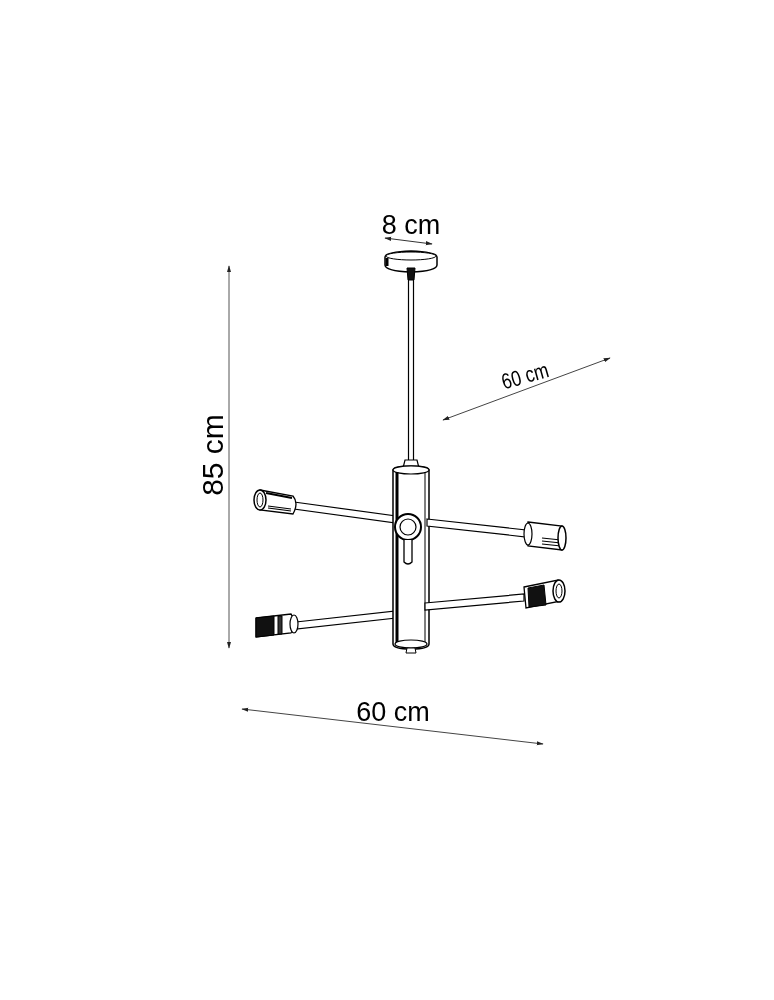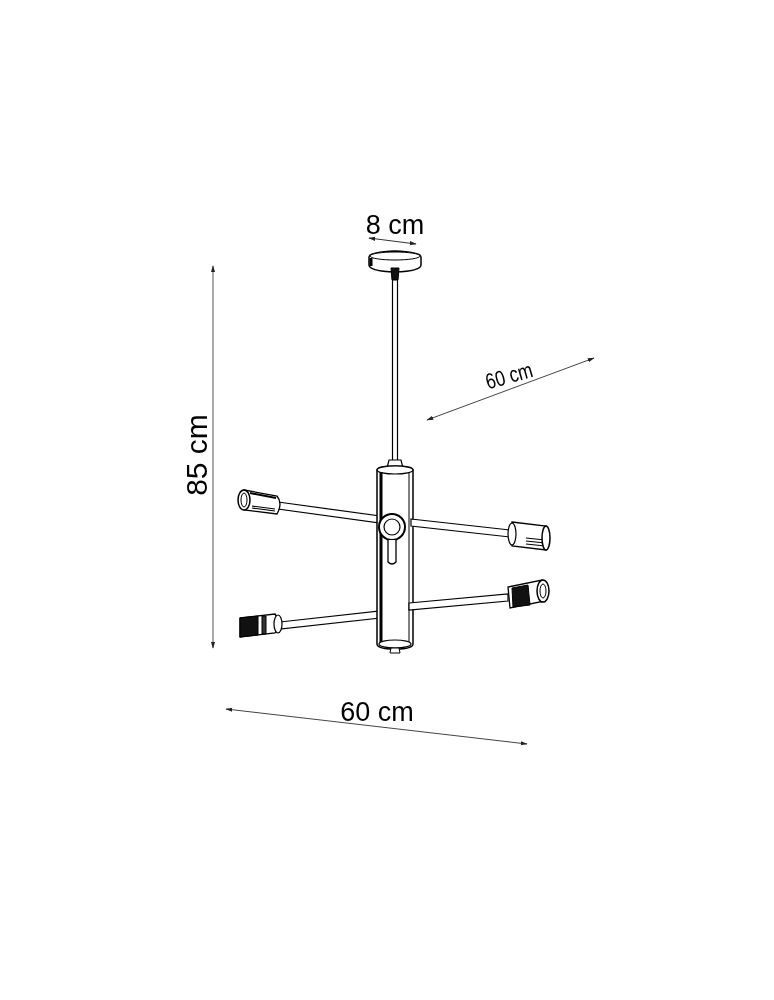--- a/index.html
+++ b/index.html
@@ -1,17 +1,17 @@
 <!DOCTYPE html>
 <html><head>
   <meta charset="utf-8">
   <style>
     html, body { margin: 0; padding: 0; background: #ffffff; }
     body { width: 774px; height: 1000px; position: relative; overflow: hidden; font-family: "Liberation Sans", sans-serif; }
-    .canvas { position: absolute; left: 0; top: 0; width: 728px; height: 1000px; }
+    .canvas { position: absolute; left: 16px; top: 0; width: 728px; height: 1000px; }
     svg { display: block; }
     .dim-text { font-family: "Liberation Sans", sans-serif; fill: #000; }
   </style>
 </head>
 <body>
 
 <div class="canvas">
   <svg width="774" height="1000" viewBox="0 0 774 1000" xmlns="http://www.w3.org/2000/svg">
     <defs>
       <marker id="arr" viewBox="0 0 10 10" refX="9" refY="5" markerWidth="7" markerHeight="7" orient="auto-start-reverse">

